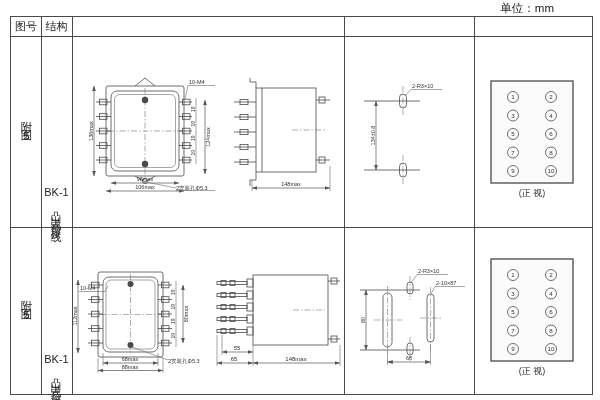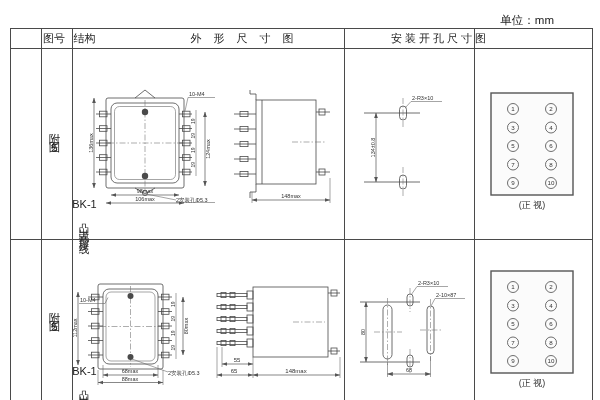--- a/index.html
+++ b/index.html
@@ -1,22 +1,22 @@
 <!DOCTYPE html>
 <html><head>
 <meta charset="utf-8">
 <style>
   html,body{margin:0;padding:0;}
   body{width:600px;height:400px;background:#ffffff;font-family:"Liberation Sans",sans-serif;color:#333;position:relative;overflow:hidden;}
-  .page{position:absolute;left:0;top:12px;width:600px;height:332px;}
+  .page{position:absolute;left:0;top:0;width:600px;height:332px;}
   .unit{position:absolute;top:1px;right:46px;font-size:11.5px;color:#222;}
   .tbl{position:absolute;left:10px;top:16px;width:581px;height:377px;border:1px solid #4a4a4a;}
   .vline{position:absolute;top:0;bottom:0;width:1px;background:#4a4a4a;}
   .hline{position:absolute;left:0;right:0;height:1px;background:#4a4a4a;}
-  .cell{position:absolute;display:flex;align-items:center;justify-content:center;margin-left:28px;}
+  .cell{position:absolute;display:flex;align-items:center;justify-content:center;}
   .hcell{font-size:11px;color:#222;height:19px;line-height:19px;top:0;}
   .ls2{letter-spacing:3px;padding-left:3px;}
   .ls8{letter-spacing:12px;padding-left:12px;}
   .figno{writing-mode:vertical-lr;text-orientation:upright;letter-spacing:9px;font-size:11.5px;color:#222;}
   .structcol{flex-direction:column;gap:5px;justify-content:flex-end;}
   .model{font-size:11px;color:#222;}
   .vtext{writing-mode:vertical-lr;text-orientation:upright;letter-spacing:4px;font-size:10.5px;color:#222;}
   svg{position:absolute;overflow:visible;}
   svg text{font-family:"Liberation Sans",sans-serif;fill:#333;}
   .ln{stroke:#4a4a4a;stroke-width:0.8;fill:none;}
@@ -44,22 +44,20 @@
   <div class="tbl">
     <div class="hline" style="top:19px"></div>
     <div class="hline" style="top:210px"></div>
     <div class="vline" style="left:30px"></div>
     <div class="vline" style="left:61px"></div>
     <div class="vline" style="left:333px"></div>
     <div class="vline" style="left:463px"></div>
 
     <div class="cell hcell" style="left:0;width:30px">图号</div>
     <div class="cell hcell" style="left:30px;width:31px">结构</div>
-    <div class="cell hcell ls8" style="left:61px;width:272px">外形尺寸图</div>
-    <div class="cell hcell ls2" style="left:333px;width:130px">安装开孔尺寸图</div>
 
     <div class="cell" style="left:0;top:19px;width:30px;height:191px">
       <div class="figno">附图5</div>
     </div>
     <div class="cell structcol" style="left:30px;top:19px;width:31px;height:191px">
       <div class="model">BK-1</div>
       <div class="vtext">凸出式前接线</div>
     </div>
 
     <div class="cell" style="left:0;top:210px;width:30px;height:167px">

